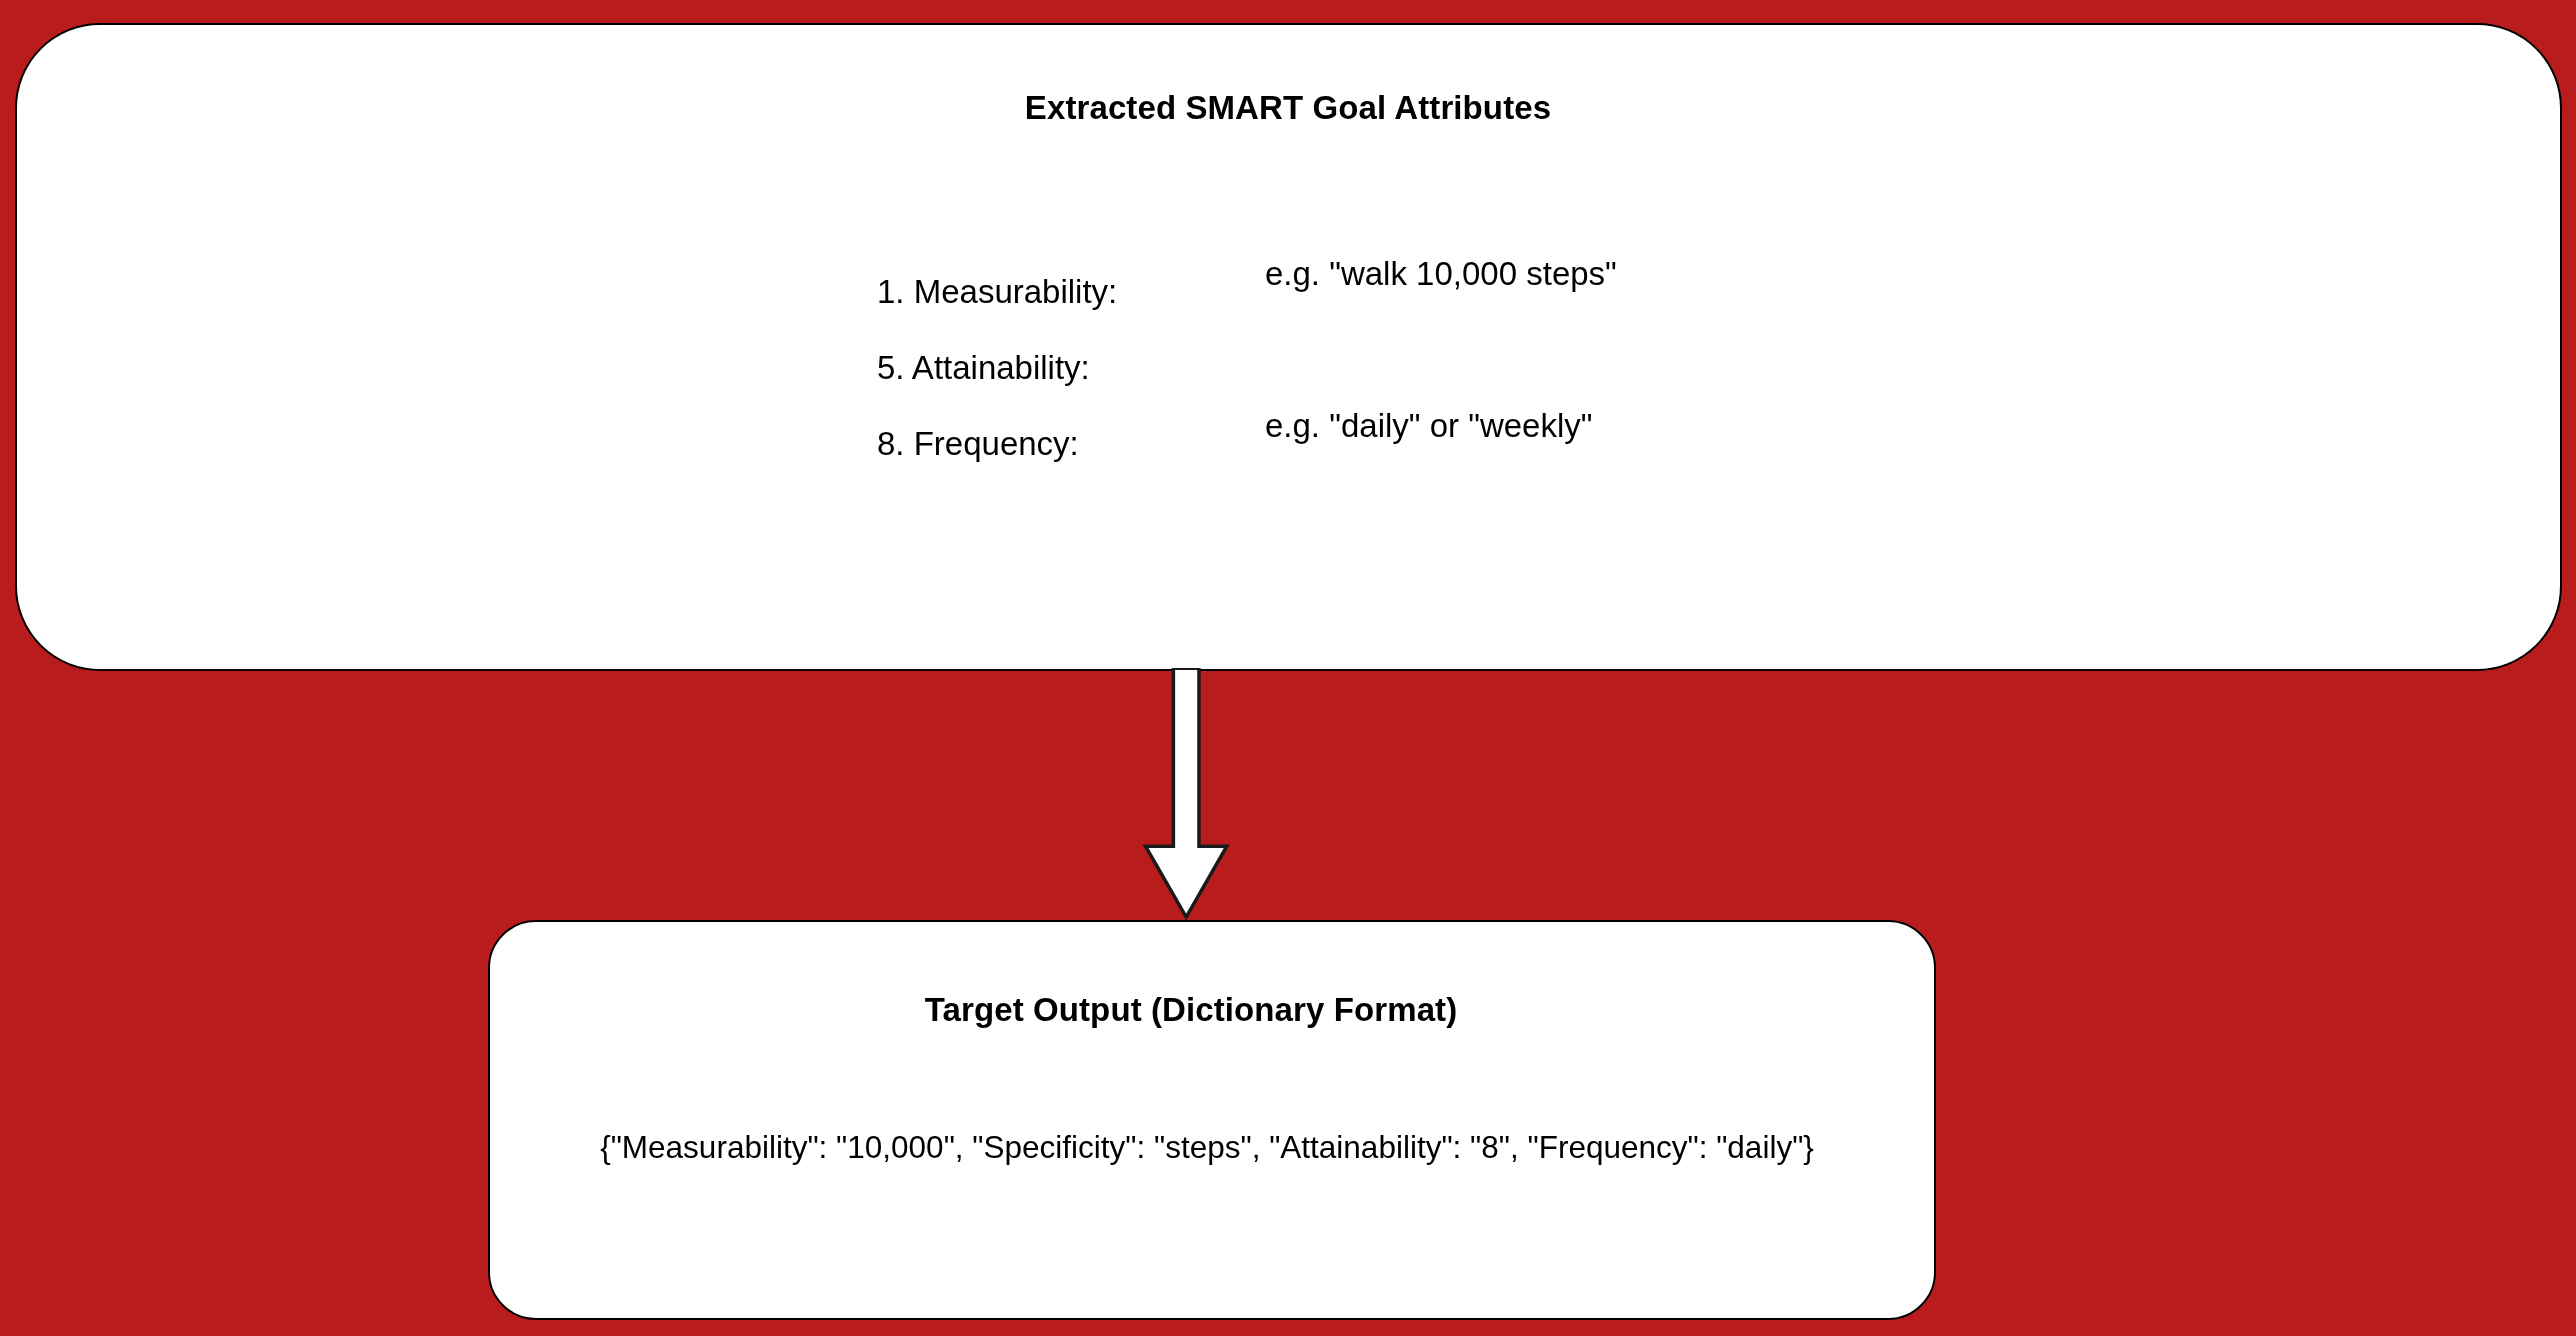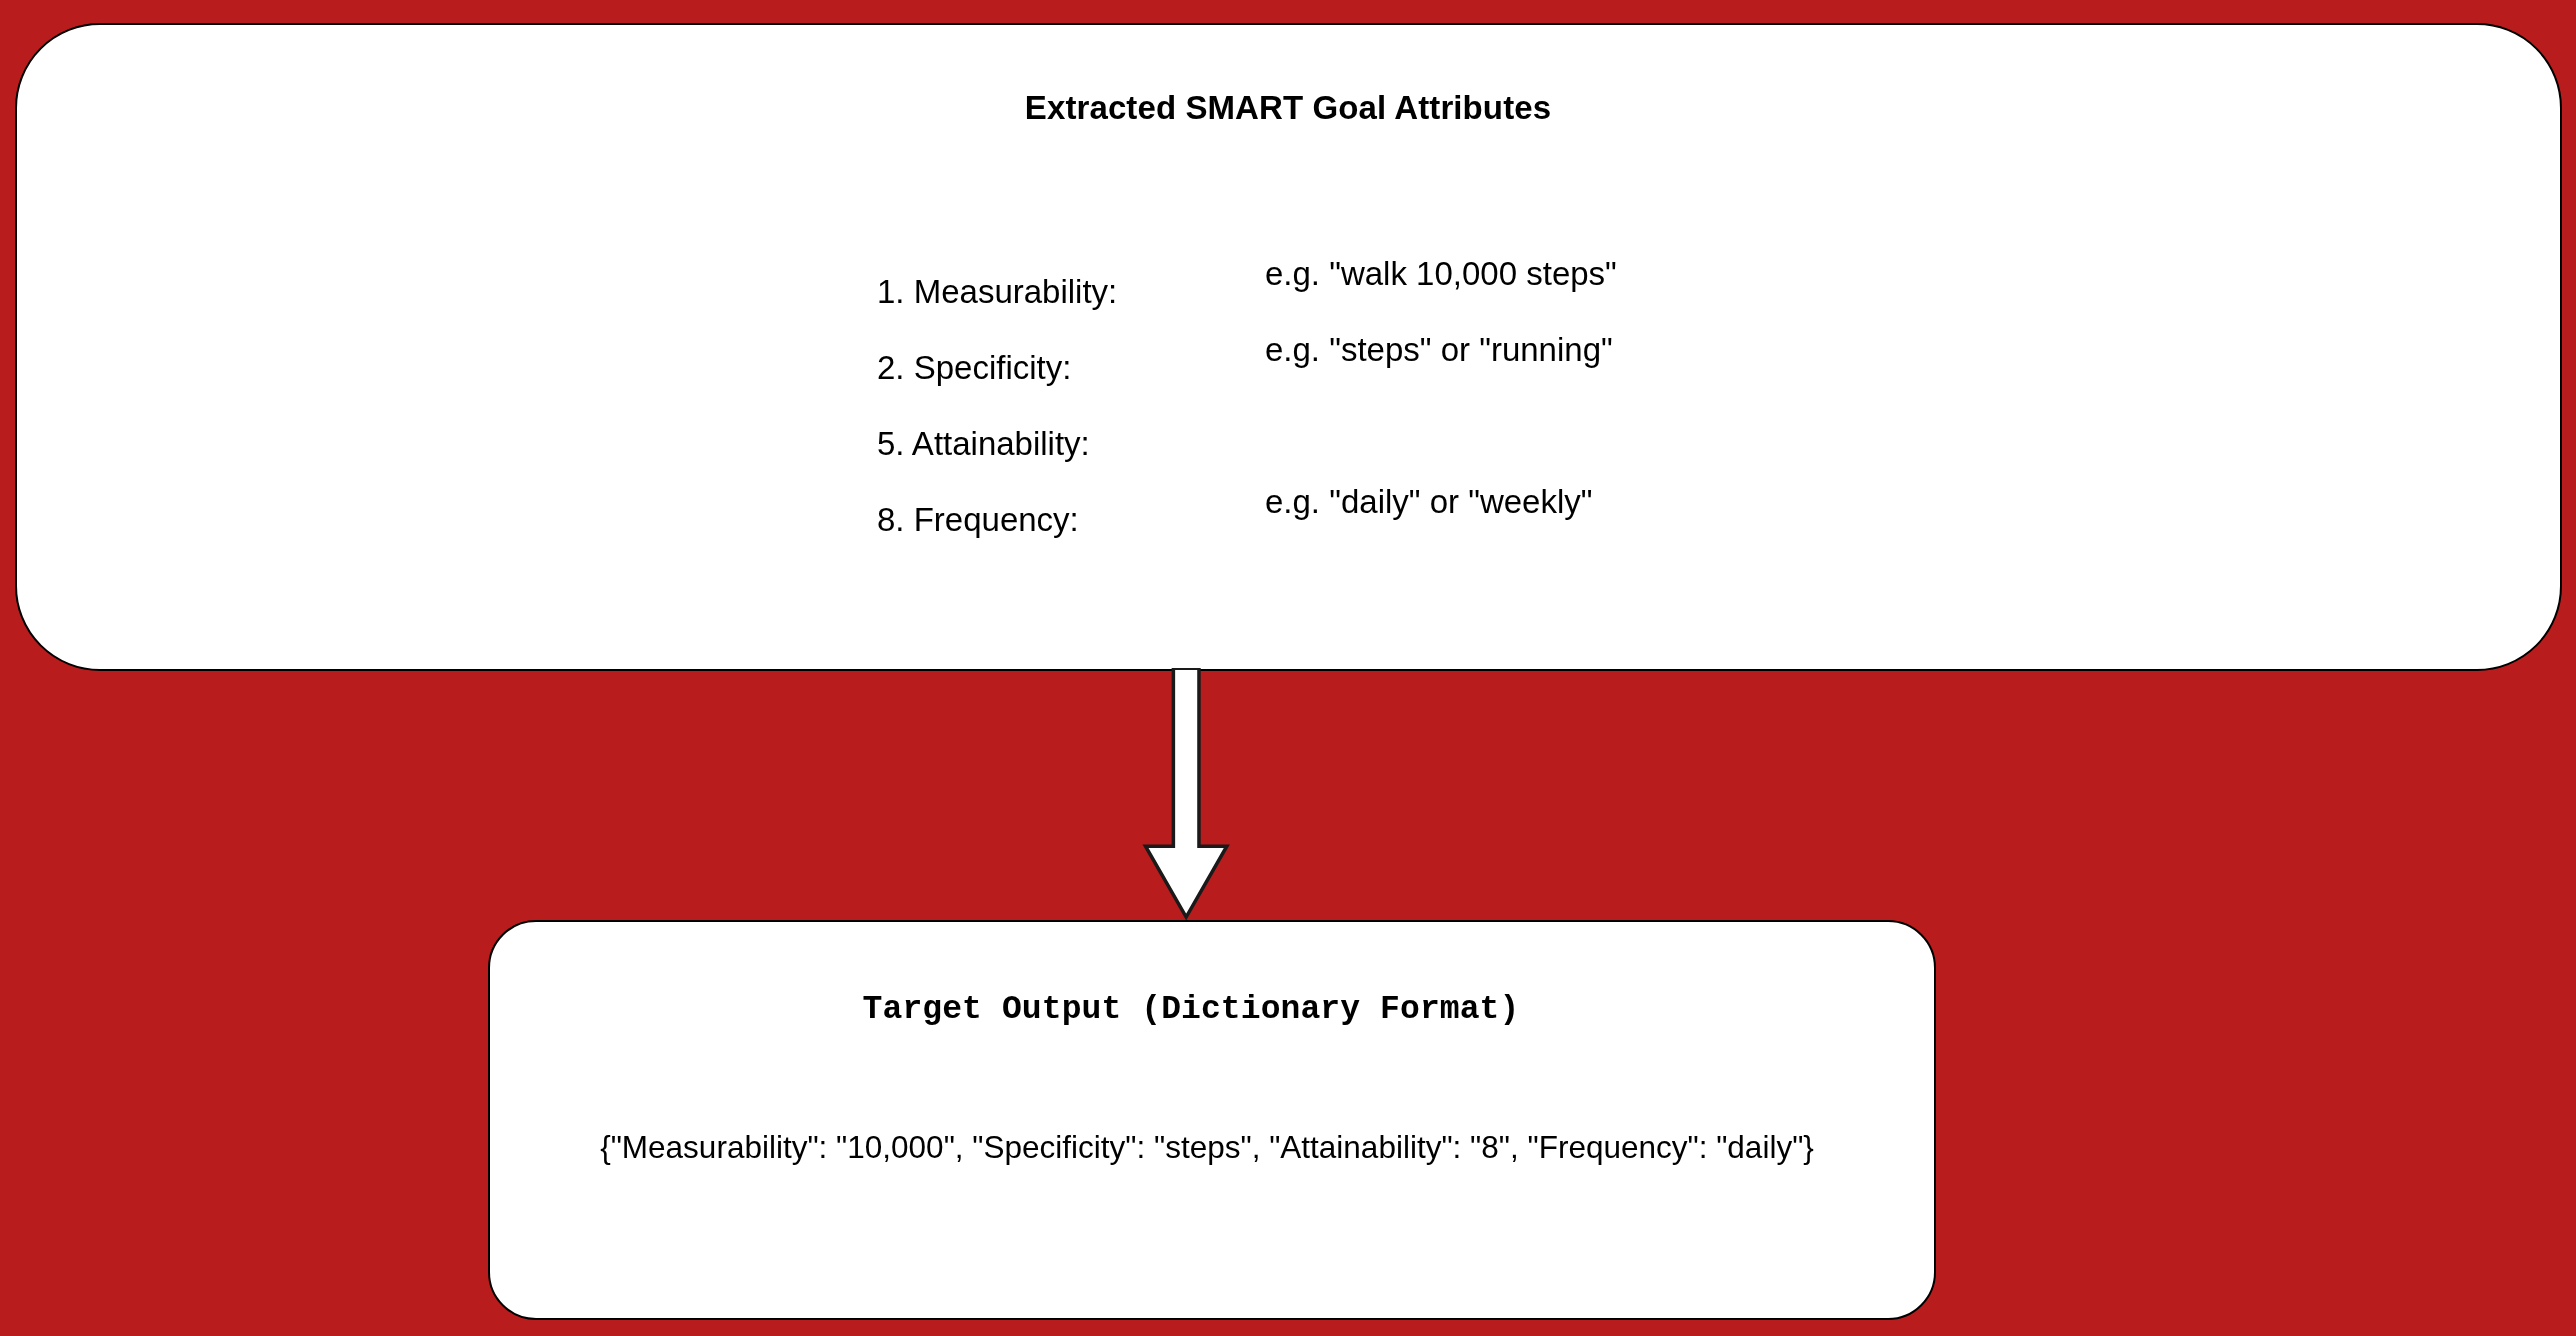--- a/index.html
+++ b/index.html
@@ -55,21 +55,20 @@
   }
   #title-attributes {
     left: 0;
     top: 91px;
     width: 2576px;
   }
   #title-output {
     left: 488px;
     top: 993px;
     width: 1406px;
-    font-family: Liberation Mono, monospace;
   }
 
   
   #attribute-list {
     position: absolute;
     left: 877px;
     top: 252px;
     width: 1284px;
   }
   .attr-row {
@@ -128,24 +127,20 @@
 
   <div class="box-title" id="title-attributes">Extracted SMART Goal Attributes</div>
 
   <div id="attribute-list">
 
     <div class="attr-row">
       <span class="attr-label">1. Measurability:</span>
       <span class="attr-example">e.g. "walk 10,000 steps"</span>
     </div>
 
-    <div class="attr-row">
-      <span class="attr-label">2. Specificity:</span>
-      <span class="attr-example">e.g. "steps" or "running"</span>
-    </div>
 
     <div class="attr-row">
       <span class="attr-label">5. Attainability:</span>
     </div>
 
     <div class="attr-row">
       <span class="attr-label">8. Frequency:</span>
       <span class="attr-example">e.g. "daily" or "weekly"</span>
     </div>
 

